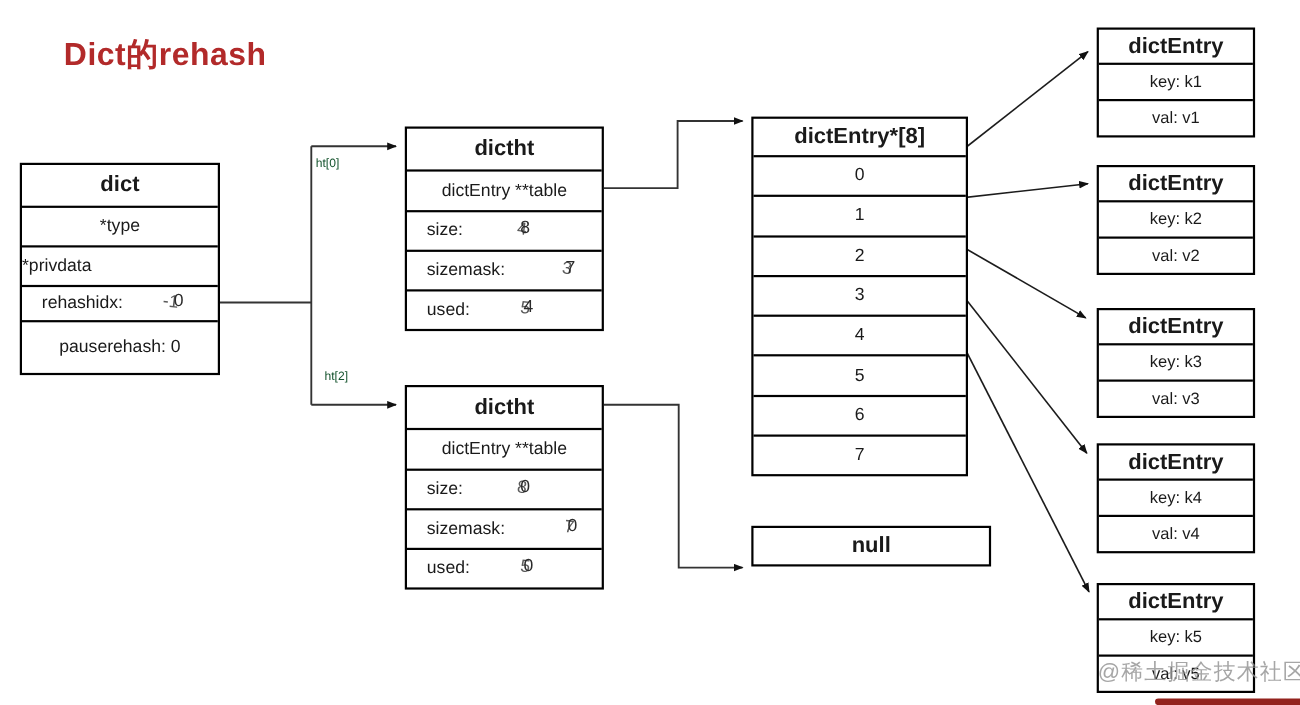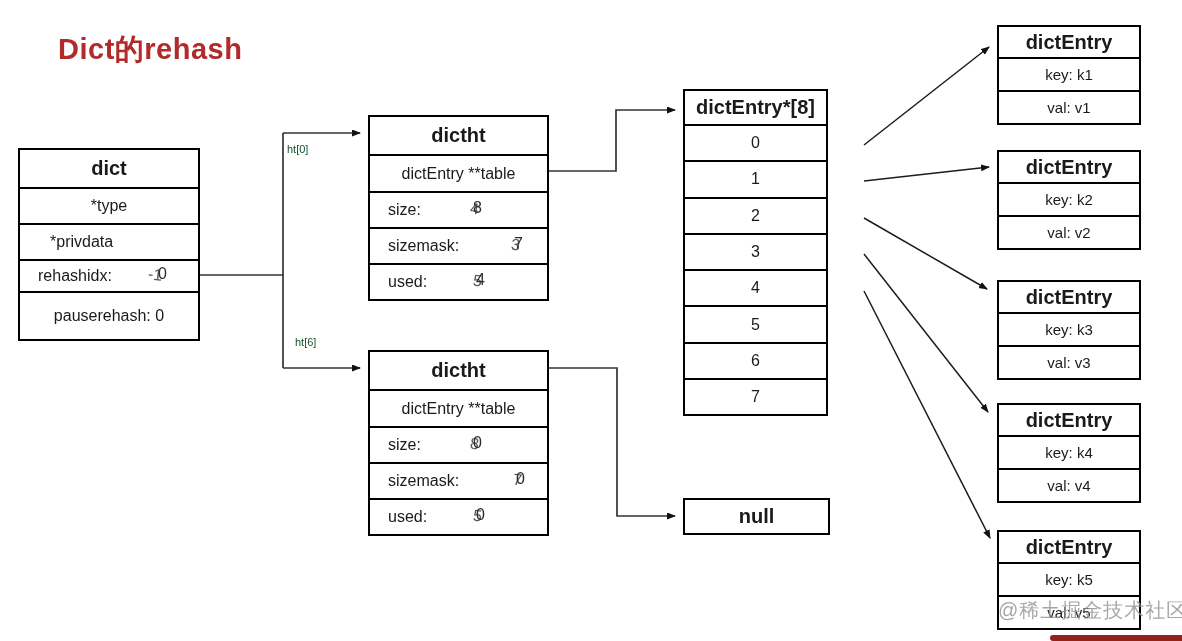--- a/index.html
+++ b/index.html
@@ -52,33 +52,33 @@
       <line x1="864" y1="254" x2="988" y2="412" marker-end="url(#arw)"></line>
       <line x1="864" y1="291" x2="990" y2="538" marker-end="url(#arw)"></line>
     </g>
   </svg>
 
   <h1 class="title">Dict的rehash</h1>
 
   <div class="box" style="left:18px;top:148px;width:182px;">
     <div class="hdr" style="height:37px">dict</div>
     <div class="row" style="height:36px">*type</div>
-    <div class="row" style="height:36px;justify-content:flex-start;padding-left:30px">*privdata</div>
+    <div class="row" style="height:36px;justify-content:flex-start;">*privdata</div>
     <div class="row" style="height:32px">
       <span class="lbl">rehashidx:</span>
       <span class="overlap" style="left:128px">
         <span class="old">-1</span>
         <span class="new" style="left:10px">0</span>
       </span>
     </div>
     <div class="row" style="height:48px">pauserehash: 0</div>
   </div>
 
   <span class="ht-label" style="left:287px;top:143px">ht[0]</span>
-  <span class="ht-label" style="left:295px;top:336px">ht[6]</span>
+  <span class="ht-label" style="left:295px;top:336px">ht[2]</span>
 
   <div class="box" style="left:368px;top:115px;width:181px;">
     <div class="hdr" style="height:37px">dictht</div>
     <div class="row" style="height:37px">dictEntry **table</div>
     <div class="row" style="height:36px">
       <span class="lbl">size:</span>
       <span class="overlap" style="left:100px">
         <span class="old">4</span>
         <span class="new">8</span>
       </span>
@@ -118,33 +118,33 @@
     </div>
     <div class="row" style="height:36px">
       <span class="lbl">used:</span>
       <span class="overlap" style="left:103px">
         <span class="old">5</span>
         <span class="new">0</span>
       </span>
     </div>
   </div>
 
-  <div class="box" style="left:683px;top:89px;width:145px;">
+  <div class="box" style="left:683px;top:106px;width:197px;">
     <div class="hdr" style="height:33px">dictEntry*[8]</div>
     <div class="arr-row">0</div>
     <div class="arr-row">1</div>
     <div class="arr-row">2</div>
     <div class="arr-row">3</div>
     <div class="arr-row">4</div>
     <div class="arr-row">5</div>
     <div class="arr-row">6</div>
     <div class="arr-row">7</div>
   </div>
 
-  <div class="box" style="left:683px;top:498px;width:147px;">
+  <div class="box" style="left:683px;top:478px;width:218px;">
     <div class="hdr" style="height:33px">null</div>
   </div>
 
   <div class="box" style="left:997px;top:25px;width:144px;">
     <div class="entry-hdr">dictEntry</div>
     <div class="entry-row">key: k1</div>
     <div class="entry-row">val: v1</div>
   </div>
   <div class="box" style="left:997px;top:150px;width:144px;">
     <div class="entry-hdr">dictEntry</div>

